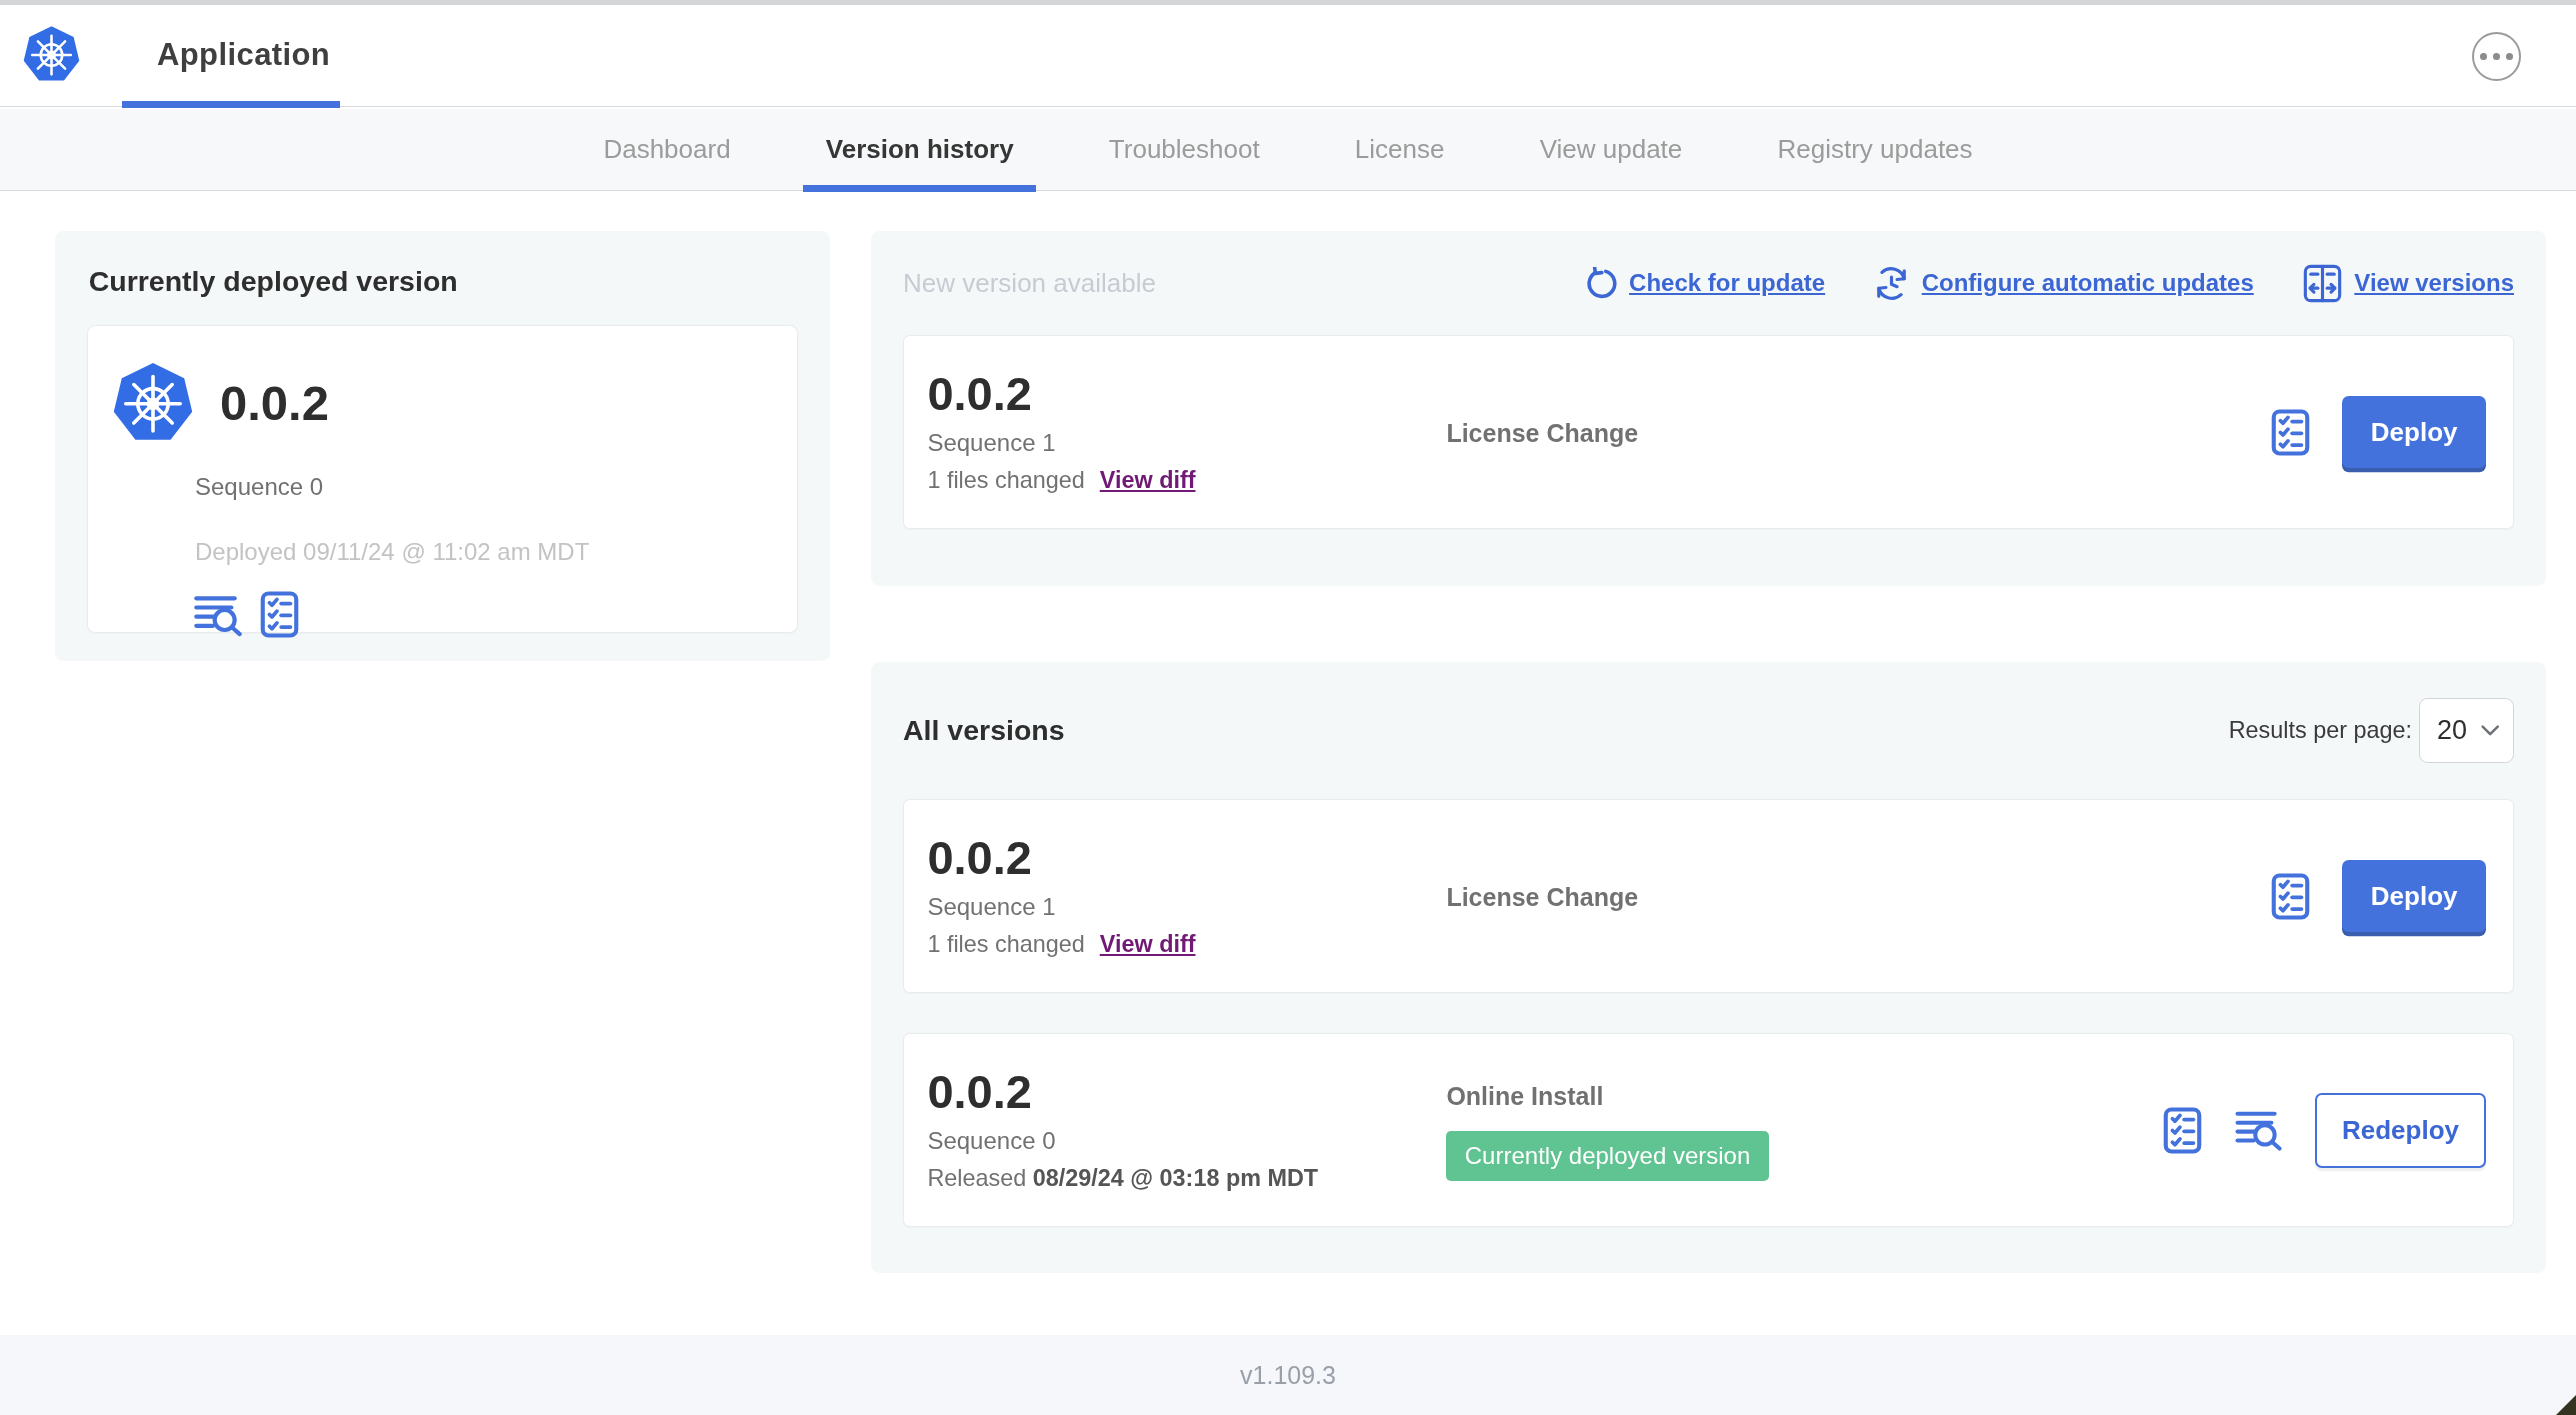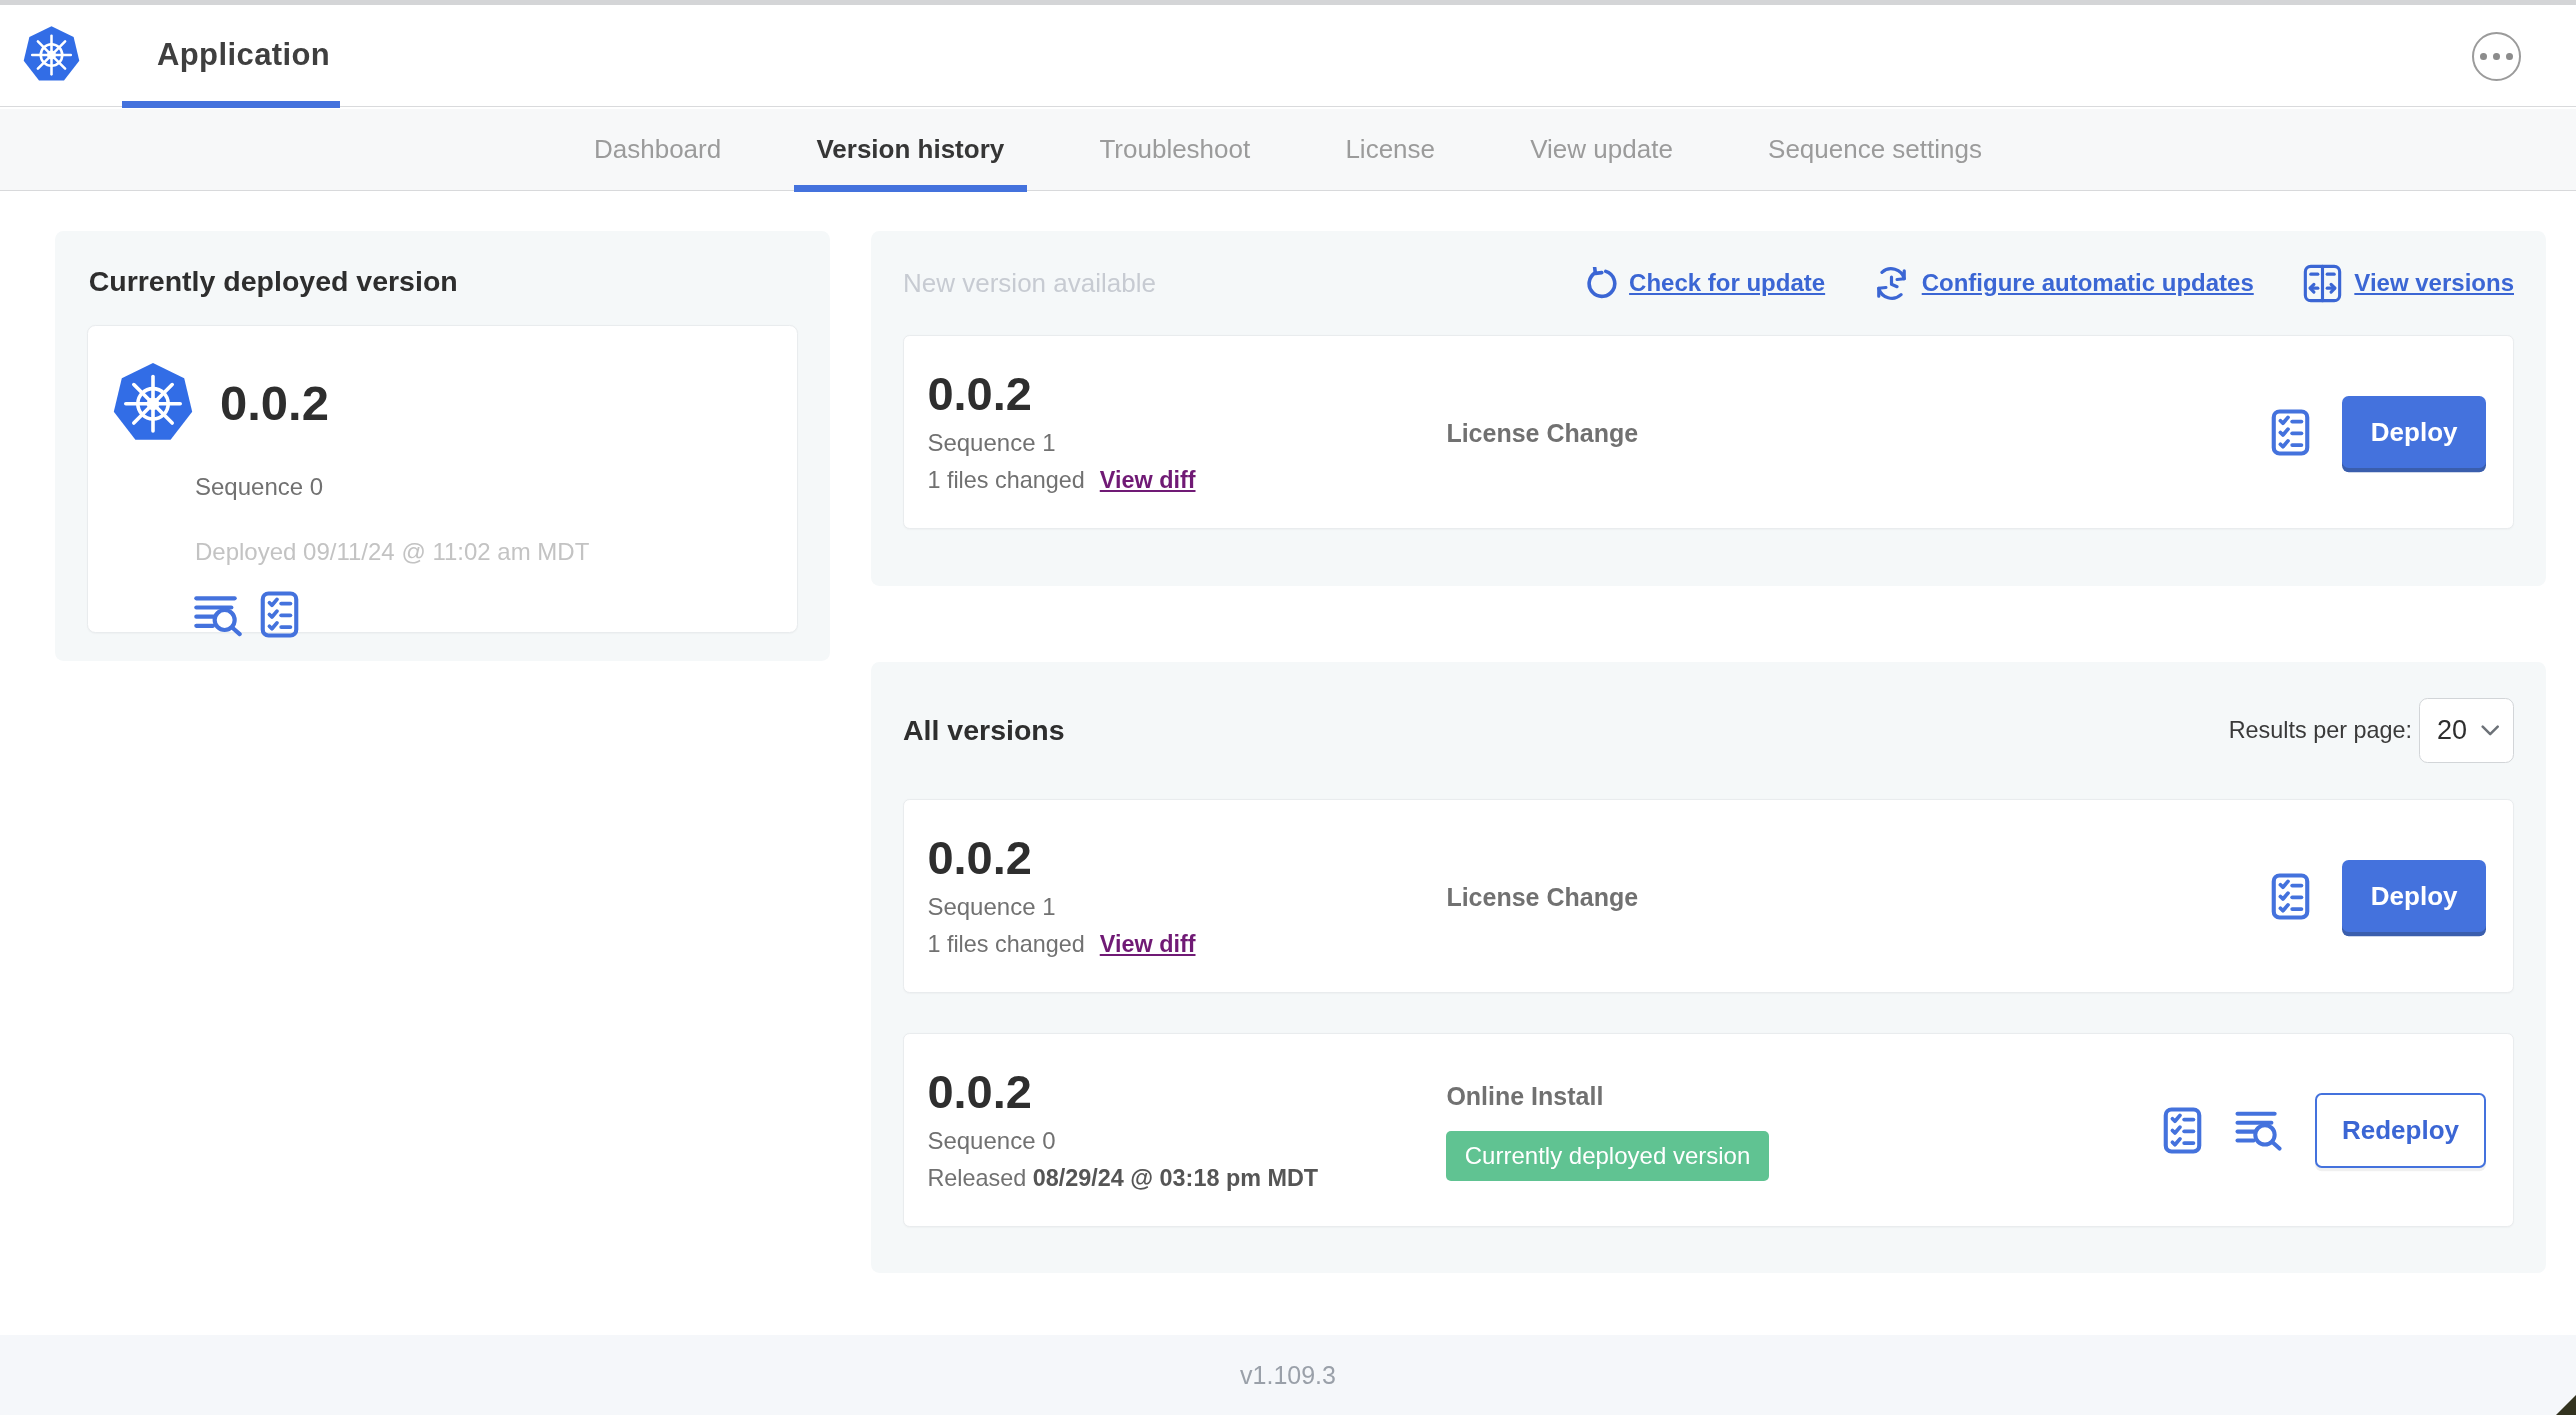--- a/index.html
+++ b/index.html
@@ -232,21 +232,21 @@
     <span class="dot"></span>
   </button>
 </header>
 
 <nav class="subnav">
   <div class="tab">Dashboard</div>
   <div class="tab active">Version history</div>
   <div class="tab">Troubleshoot</div>
   <div class="tab">License</div>
   <div class="tab">View update</div>
-  <div class="tab">Sequence settings</div>
+  <div class="tab">Registry updates</div>
 </nav>
 
 <section class="panel left-panel">
   <h2 class="panel-title">Currently deployed version</h2>
   <div class="deployed-card">
     <div class="dc-top">
       <div class="dc-logo">
         <svg width="80" height="84" viewBox="0 0 100 104">
             <use href="#k8s-logo"></use>
           </svg>

